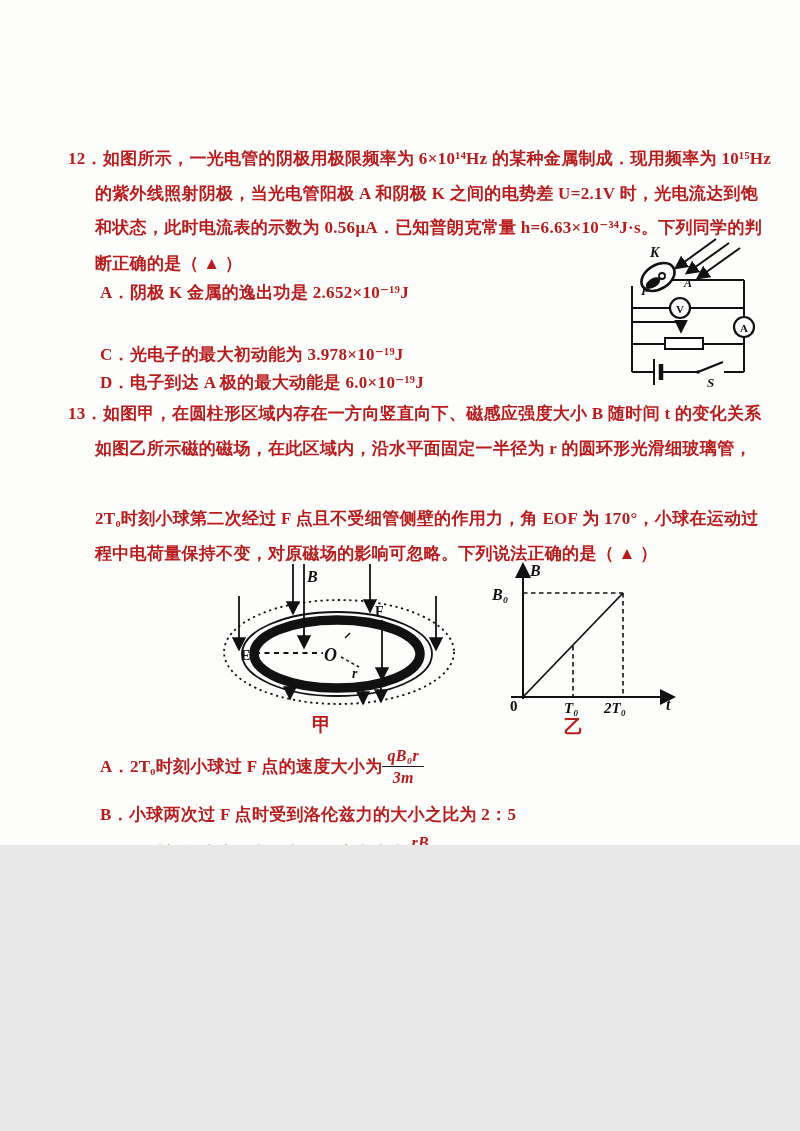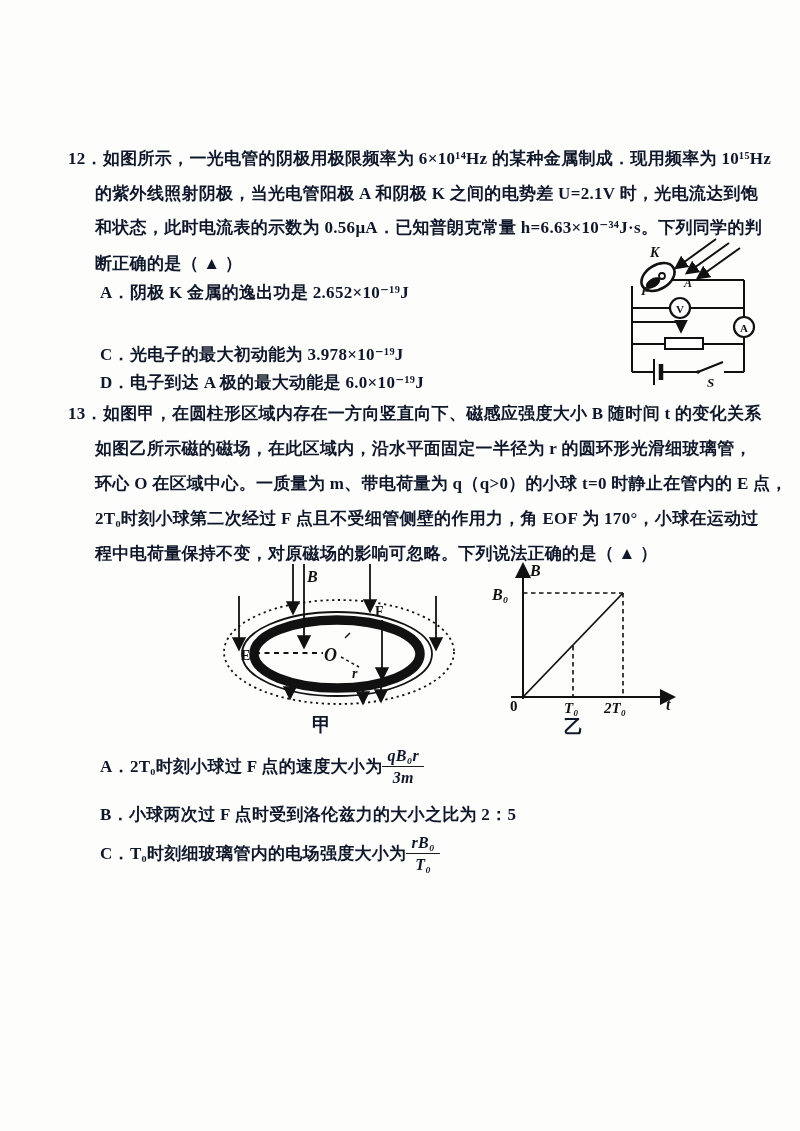--- a/index.html
+++ b/index.html
@@ -1,18 +1,18 @@
 <!DOCTYPE html>
 <html><head>
 <meta charset="utf-8">
 <style>
   html,body{margin:0;padding:0;background:#e8e8e8;}
   .page{
-    position:relative;width:800px;height:1131px;margin:0 auto;
-    background:#fdfdfc;color:#0f172a;overflow:hidden;
+    position:relative;width:800px;height:845px;margin:0 auto;
+    background:#fdfdfc;color:#b91c1c;overflow:hidden;
     font-family:"Liberation Serif","DejaVu Serif",serif;
   }
   .tl{
     position:absolute;font-size:17px;line-height:23px;white-space:nowrap;
     letter-spacing:0.3px;font-weight:600;
   }
   .optrow{display:flex;align-items:center;}
   .frac{display:inline-flex;flex-direction:column;align-items:center;font-style:italic;font-size:16px;line-height:19px;text-align:right;}
   .frac .num{display:block;border-bottom:1.6px solid #1c1c1c;padding:0 5px 1px 5px;}
   .frac .den{display:block;padding:1px 5px 0 5px;}
@@ -80,21 +80,20 @@
       <path d="M88,134 L113,124" stroke="#111" stroke-width="2.2" fill="none"></path>
     </g>
     <text x="40" y="19" font-size="14" class="mlabel">K</text>
     <text x="31" y="57" font-size="13" class="mlabel">P</text>
     <text x="74" y="49" font-size="12" class="mlabel">A</text>
     <text x="97" y="149" font-size="13" class="mlabel">S</text>
   </svg>
 
   <div class="tl" style="left:68px;top:402px">13．如图甲，在圆柱形区域内存在一方向竖直向下、磁感应强度大小 B 随时间 t 的变化关系</div>
   <div class="tl" style="left:95px;top:437px">如图乙所示磁的磁场，在此区域内，沿水平面固定一半径为 r 的圆环形光滑细玻璃管，</div>
-  <div class="tl" style="left:95px;top:472px">环心 O 在区域中心。一质量为 m、带电荷量为 q（q&gt;0）的小球 t=0 时静止在管内的 E 点，</div>
   <div class="tl" style="left:95px;top:507px">2T₀时刻小球第二次经过 F 点且不受细管侧壁的作用力，角 EOF 为 170°，小球在运动过</div>
   <div class="tl" style="left:95px;top:542px">程中电荷量保持不变，对原磁场的影响可忽略。下列说法正确的是（ ▲ ）</div>
 
   <svg style="left:203px;top:556px" width="272" height="168" viewBox="0 0 272 168">
     <defs>
       <marker id="ah2" viewBox="0 0 8 8" refX="6" refY="4" markerWidth="8" markerHeight="8" orient="auto">
         <path d="M0,0 L8,4 L0,8 z" fill="#111"></path>
       </marker>
     </defs>
     <ellipse cx="136" cy="96" rx="115" ry="52" fill="none" stroke="#111" stroke-width="1.8" stroke-dasharray="2.2,3.6"></ellipse>

